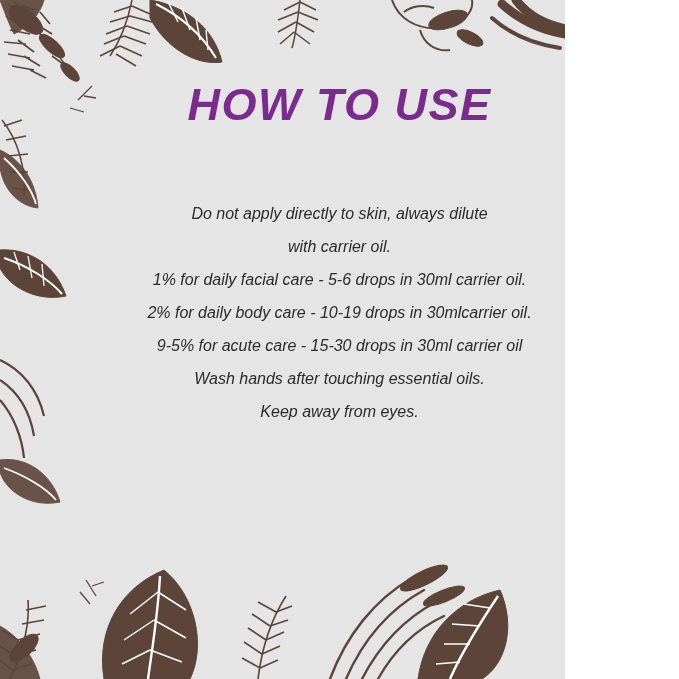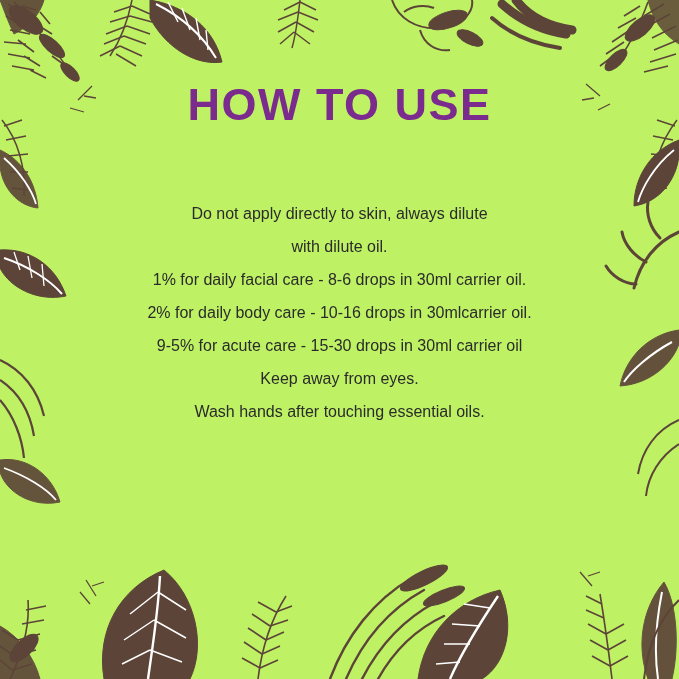--- a/index.html
+++ b/index.html
@@ -8,24 +8,25 @@
   }
   body {
     width: 679px;
     height: 679px;
     background: #ffffff;
     font-family: "Liberation Sans", sans-serif;
     overflow: hidden;
   }
   .card {
     position: relative;
-    width: 679px;
-    height: 679px;
-    background: #bef264;
+    width: 565px;
+    height: 679px;
+    background: #e5e5e5;
     overflow: hidden;
+    font-style: italic;
   }
   
   .border-layer {
     position: absolute;
     inset: 0;
     pointer-events: none;
   }
   .border-layer svg {
     display: block;
     width: 679px;
@@ -258,22 +259,22 @@
         </g>
       </g>
     </svg>
   </div>
 
   <div class="content">
     <div class="title">HOW TO USE</div>
 
     <div class="body-block">
       <span class="line">Do not apply directly to skin, always dilute</span>
-      <span class="line">with dilute oil.</span>
-      <span class="line">1% for daily facial care - 8-6 drops in 30ml carrier oil.</span>
-      <span class="line">2% for daily body care -  10-16 drops in 30mlcarrier oil.</span>
+      <span class="line">with carrier oil.</span>
+      <span class="line">1% for daily facial care - 5-6 drops in 30ml carrier oil.</span>
+      <span class="line">2% for daily body care -  10-19 drops in 30mlcarrier oil.</span>
       <span class="line">9-5% for acute care - 15-30 drops in 30ml carrier oil</span>
+      <span class="line">Wash hands after touching essential oils.</span>
       <span class="line">Keep away from eyes.</span>
-      <span class="line">Wash hands after touching essential oils.</span>
     </div>
   </div>
 
 </div>
 
 </body></html>

